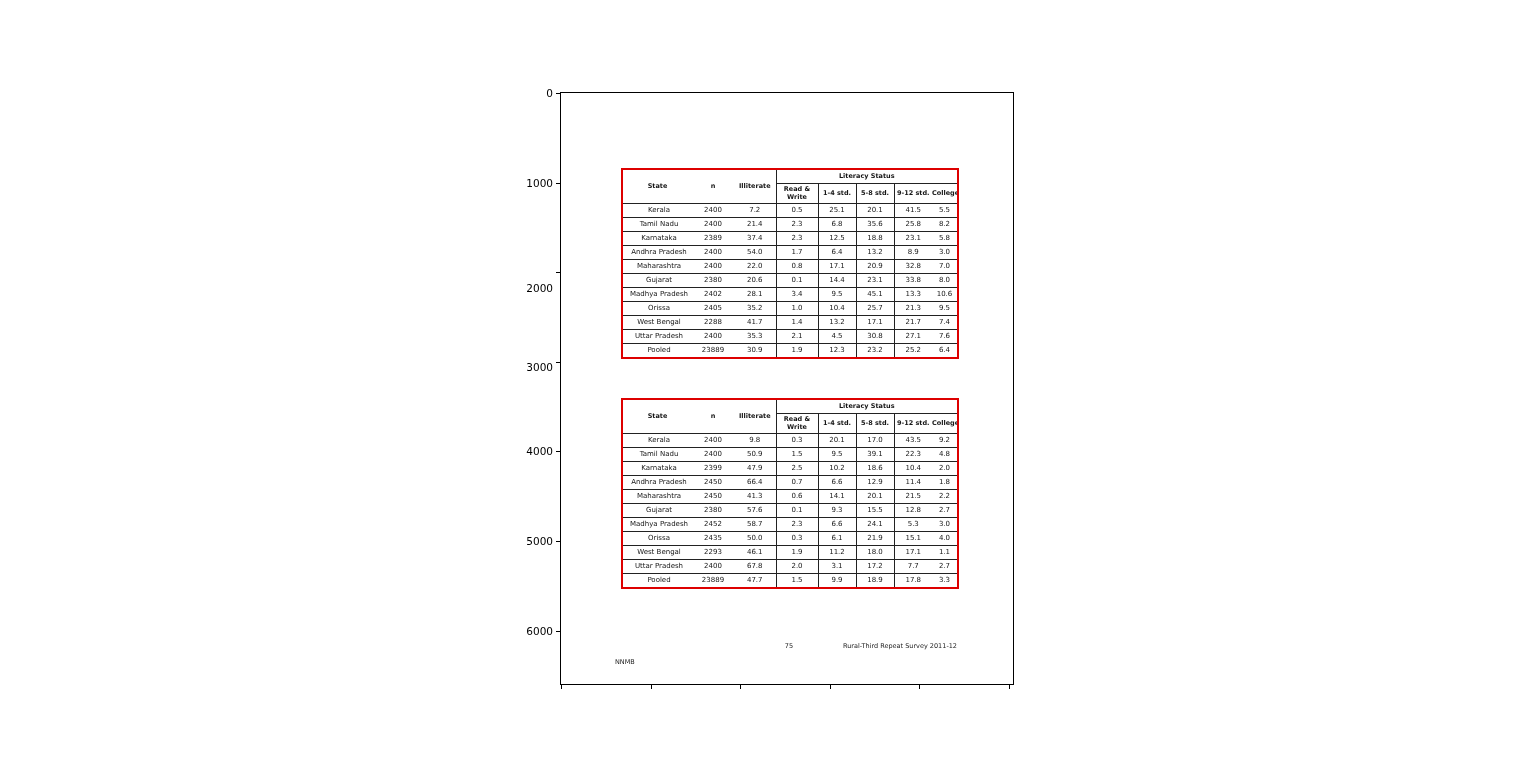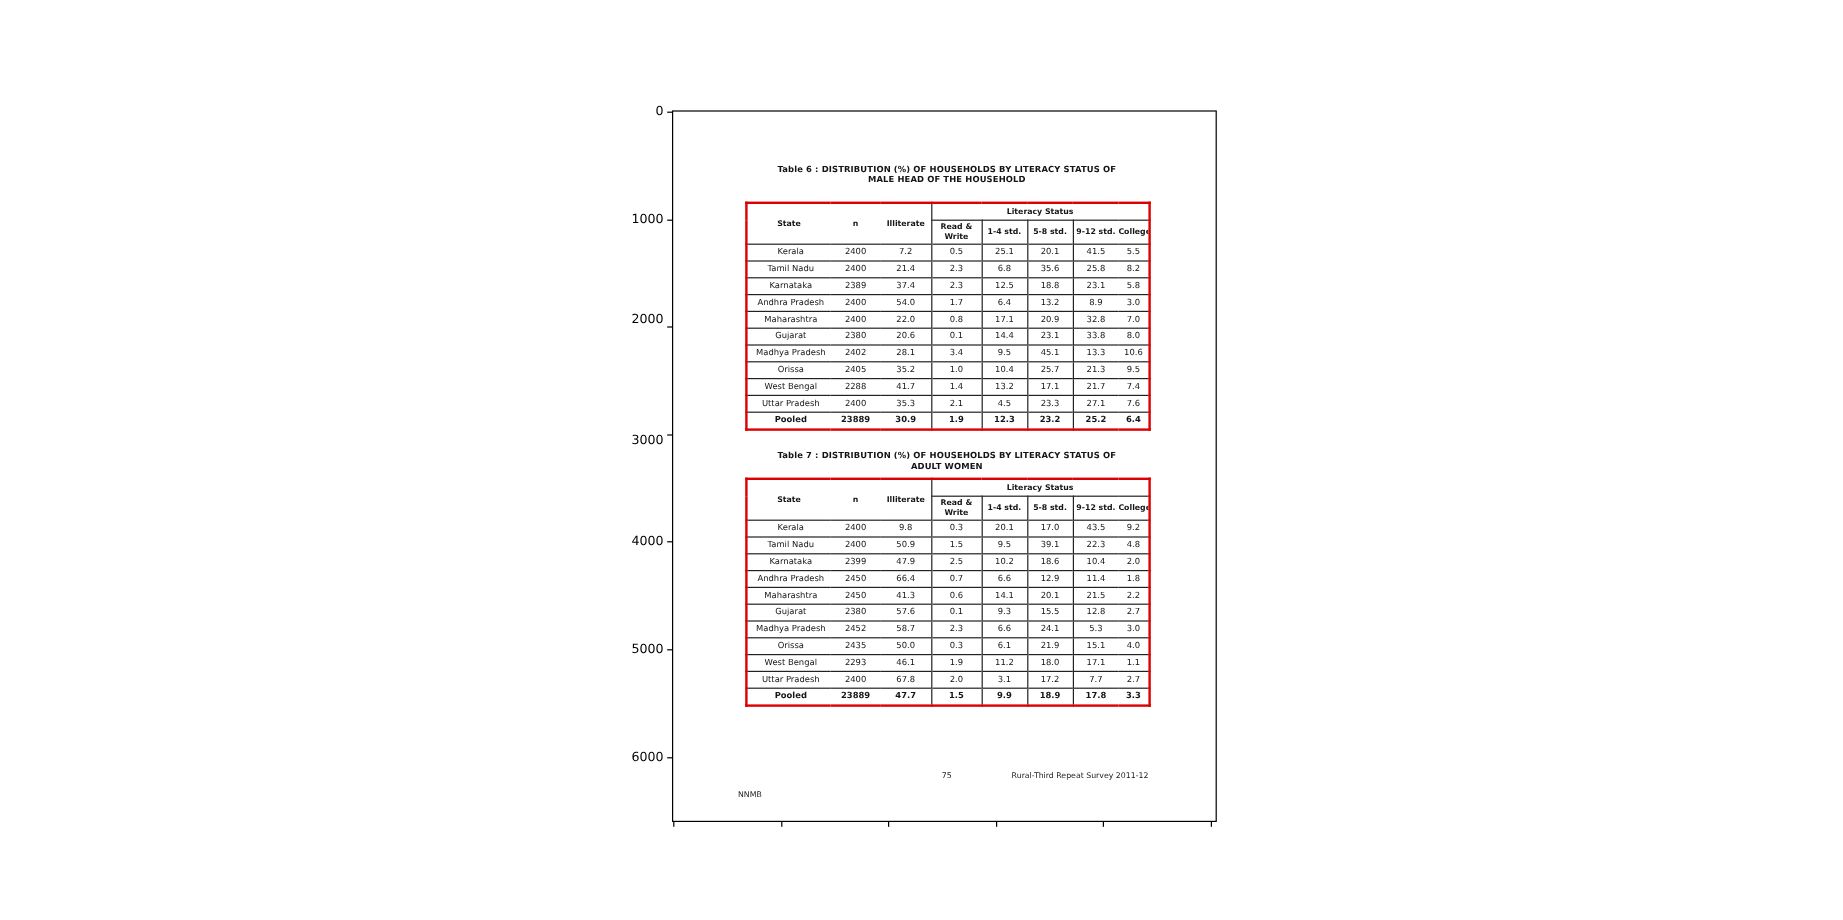--- a/index.html
+++ b/index.html
@@ -24,38 +24,34 @@
                       padding:1px 0;vertical-align:middle;}
   .lit-table thead th.group-th{border-bottom:1px solid #222;height:11px;}
   .lit-table thead tr.subhead th{height:17px;}
   .lit-table thead{border-bottom:1px solid #222;}
   .lit-table tbody td{text-align:center;padding:2px 1px;line-height:8.8px;height:9px;
                       border-top:1px solid #222;}
   .lit-table tbody td:first-child{text-align:center;padding-left:4px;}
   .lit-table td:nth-child(3),.lit-table td:nth-child(4),
   .lit-table td:nth-child(5),.lit-table td:nth-child(6){border-right:1px solid #222;}
   .lit-table thead th.vr{border-right:1px solid #222;}
-  .lit-table tr.pooled td{font-weight:bold;margin-top:40px;}
+  .lit-table tr.pooled td{font-weight:normal;margin-top:40px;}
   #doc-footer{position:absolute;left:0;top:549px;width:336px;font-size:6.5px;color:#222;}
   #doc-footer .f-left{position:absolute;left:-6px;top:0;margin-top:16px;}
   #doc-footer .f-center{position:absolute;left:0;width:336px;text-align:center;top:0;}
   #doc-footer .f-right{position:absolute;right:0;top:0;margin-left:24px;}
 </style>
 </head>
 <body>
 
 <div id="canvas">
   <div id="plot-area">
 
     <div id="doc-content">
 
-      <div class="tbl-title" style="top:44px">
-        <div>Table 6 : DISTRIBUTION (%) OF HOUSEHOLDS BY LITERACY STATUS OF</div>
-        <div>MALE HEAD OF THE HOUSEHOLD</div>
-      </div>
 
       <div class="tbl-wrap" style="top:75px">
         <table class="lit-table">
           <colgroup>
             <col style="width:70px">
               <col style="width:42px">
               <col style="width:42px">
               <col style="width:42px">
             <col style="width:38px">
               <col style="width:38px">
@@ -167,42 +163,38 @@
                 <td>17.1</td>
                 <td>21.7</td>
                 <td>7.4</td>
               </tr>
               <tr>
                 <td>Uttar Pradesh</td>
                 <td>2400</td>
                 <td>35.3</td>
                 <td>2.1</td>
                 <td>4.5</td>
-                <td>23.3</td>
+                <td>30.8</td>
                 <td>27.1</td>
                 <td>7.6</td>
               </tr>
               <tr class="pooled">
                 <td>Pooled</td>
                 <td>23889</td>
                 <td>30.9</td>
                 <td>1.9</td>
                 <td>12.3</td>
                 <td>23.2</td>
                 <td>25.2</td>
                 <td>6.4</td>
               </tr>
             </tbody>
           </table>
       </div>
 
-      <div class="tbl-title" style="top:283px">
-        <div>Table 7 : DISTRIBUTION (%) OF HOUSEHOLDS BY LITERACY STATUS OF</div>
-        <div>ADULT WOMEN</div>
-      </div>
 
       <div class="tbl-wrap" style="top:305px">
         <table class="lit-table">
           <colgroup>
             <col style="width:70px">
               <col style="width:42px">
               <col style="width:42px">
               <col style="width:42px">
             <col style="width:38px">
               <col style="width:38px">
@@ -344,21 +336,21 @@
         <span class="f-center">75</span>
         <span class="f-right">Rural-Third Repeat Survey 2011-12</span>
       </div>
 
     </div>
   <div class="ytick-mark" style="top: 0px;"></div>
       <div class="ytick-label" style="top: -5px;">0</div>
       <div class="ytick-mark" style="top: 89.6px;"></div>
       <div class="ytick-label" style="top: 84.6px;">1000</div>
       <div class="ytick-mark" style="top: 179.2px;"></div>
-      <div class="ytick-label" style="top: 168px;">2000</div>
+      <div class="ytick-label" style="top: 190px;">2000</div>
       <div class="ytick-mark" style="top: 268.8px;"></div>
       <div class="ytick-label" style="top: 269px;">3000</div>
       <div class="ytick-mark" style="top: 358.4px;"></div>
       <div class="ytick-label" style="top: 353.4px;">4000</div>
       <div class="ytick-mark" style="top: 448px;"></div>
       <div class="ytick-label" style="top: 443px;">5000</div>
       <div class="ytick-mark" style="top: 537.6px;"></div>
       <div class="ytick-label" style="top: 532.6px;">6000</div>
       <div class="xtick-mark" style="left: 0px;"></div>
       <div class="xtick-mark" style="left: 89.6px;"></div>

